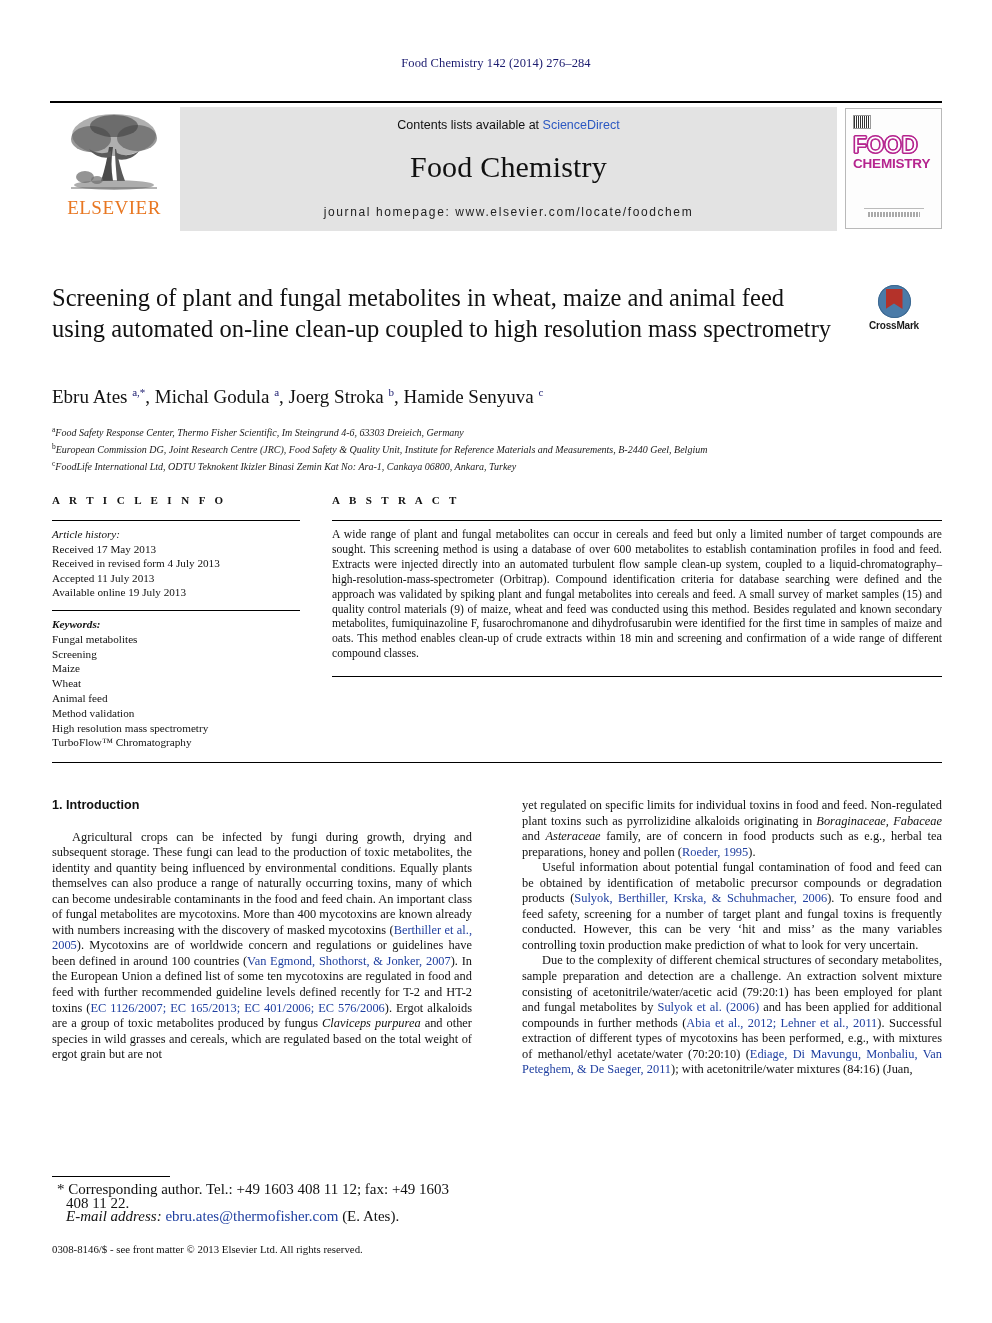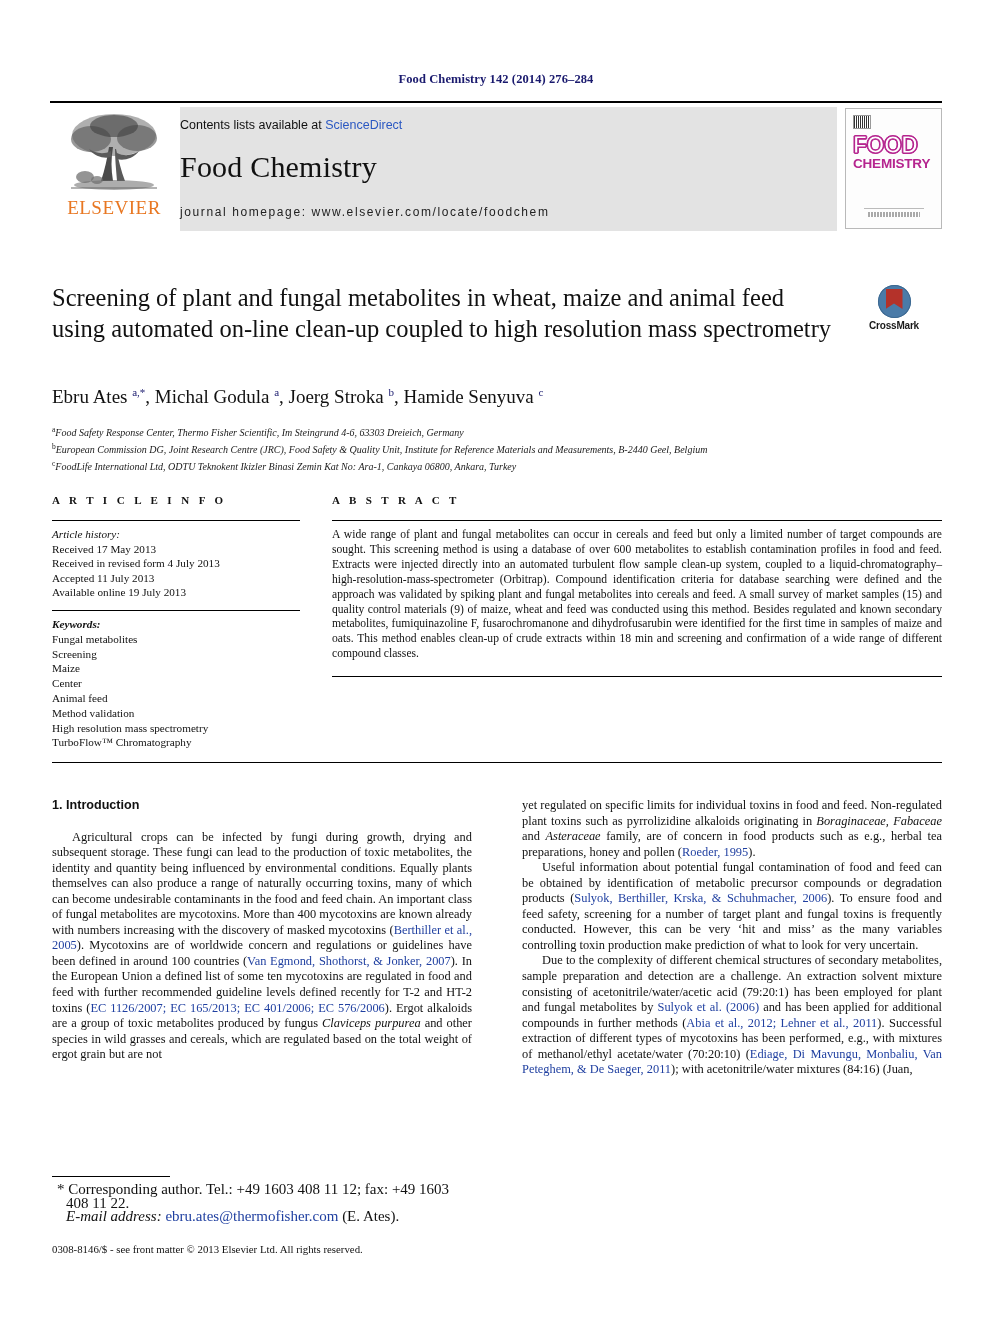--- a/index.html
+++ b/index.html
@@ -19,25 +19,25 @@
     position: absolute;
     left: 0; top: 0;
     width: 992px;
     height: 1323px;
     background: #fff;
   }
 
   
   .running-head {
     position: absolute;
-    top: 72px; left: 0; right: 0;
+    top: 56px; left: 0; right: 0;
     text-align: center;
     font-family: "Liberation Serif", serif;
     font-size: 12.5px;
-    font-weight: bold;
+    font-weight: normal;
     color: #1a1a6e;
     letter-spacing: .1px;
   }
 
   
   .masthead {
     position: absolute;
     left: 50px; top: 101px;
     width: 892px;
     border-top: 2.5px solid #000;
@@ -69,21 +69,21 @@
     letter-spacing: .5px;
     color: #E87722;
     margin-top: -2px;
     font-weight: normal;
   }
   .journal-band {
     flex: 1 1 auto;
     background: #e3e3e3;
     display: flex;
     flex-direction: column;
-    align-items: flex-start;
+    align-items: center;
     justify-content: flex-start;
     padding-top: 11px;
     margin-left: 2px;
     margin-right: 8px;
   }
   .contents-line {
     font-family: "Liberation Sans", sans-serif;
     font-size: 12.5px;
     color: #111;
   }
@@ -437,21 +437,21 @@
           <div>Received in revised form 4 July 2013</div>
           <div>Accepted 11 July 2013</div>
           <div>Available online 19 July 2013</div>
         </div>
         <div class="rule-thin"></div>
         <div class="kw-block">
           <div class="lbl">Keywords:</div>
           <div>Fungal metabolites</div>
           <div>Screening</div>
           <div>Maize</div>
-          <div>Center</div>
+          <div>Wheat</div>
           <div>Animal feed</div>
           <div>Method validation</div>
           <div>High resolution mass spectrometry</div>
           <div>TurboFlow™ Chromatography</div>
         </div>
       </div>
 
       <div class="col-abs">
         <div class="sec-label">A B S T R A C T</div>
         <div class="rule-thick"></div>

